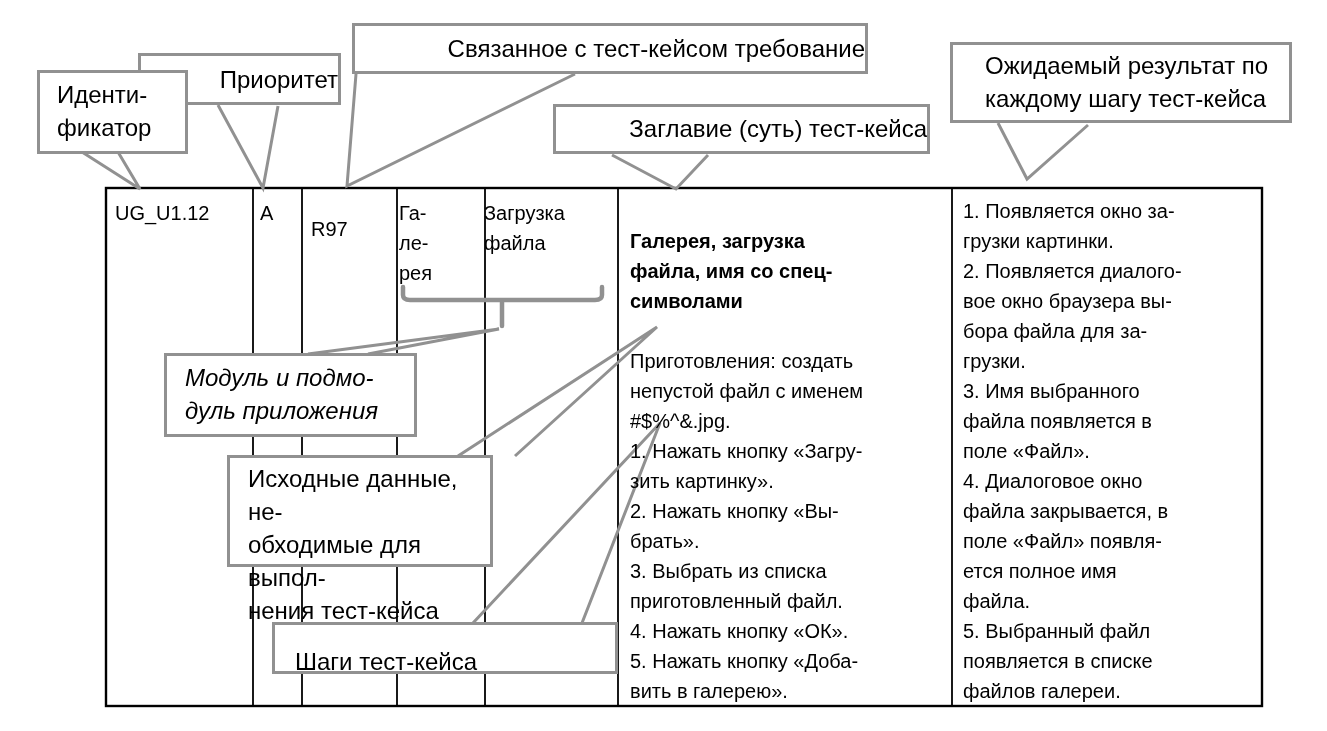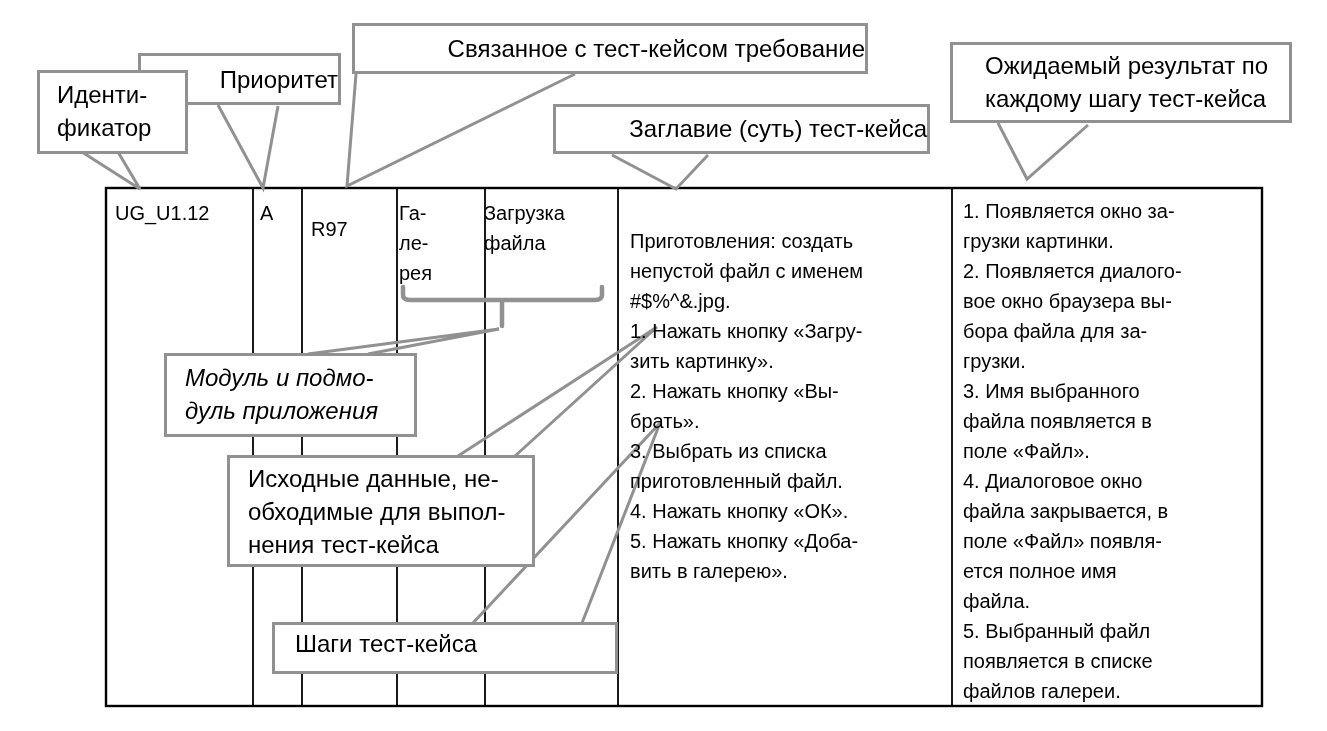--- a/index.html
+++ b/index.html
@@ -42,20 +42,23 @@
 
   <div class="cell" style="left:115px;top:198px;">UG_U1.12</div>
   <div class="cell" style="left:260px;top:198px;">A</div>
   <div class="cell" style="left:311px;top:198px;margin-top:16px;">R97</div>
   <div class="cell" style="left:399px;top:198px;">Га-
 ле-
 рея</div>
   <div class="cell" style="left:484px;top:198px;">Загрузка
 файла</div>
   <div class="cell" style="left:630px;top:196px;width:315px;">
+    <div class="bold">Галерея, загрузка
+файла, имя со спец-
+символами</div>
     <div>Приготовления: создать
 непустой файл с именем
 #$%^&amp;.jpg.
 1. Нажать кнопку «Загру-
 зить картинку».
 2. Нажать кнопку «Вы-
 брать».
 3. Выбрать из списка
 приготовленный файл.
 4. Нажать кнопку «ОК».
@@ -100,23 +103,23 @@
   <div class="callout" style="left:950px;top:42px;width:342px;height:81px;padding-left:16px;">
     <div class="callout-text" style="padding:4px 0 0 16px;">Ожидаемый результат по
 каждому шагу тест-кейса</div>
   </div>
 
   <div class="callout" style="left:164px;top:353px;width:253px;height:84px;">
     <div class="callout-text" style="padding:5px 0 0 18px;font-style:italic;">Модуль и подмо-
 дуль приложения</div>
   </div>
 
-  <div class="callout" style="left:227px;top:455px;width:308px;height:112px;">
+  <div class="callout" style="left:227px;top:455px;width:266px;height:112px;">
     <div class="callout-text" style="padding:4px 0 0 18px;">Исходные данные, не-
 обходимые для выпол-
 нения тест-кейса</div>
   </div>
 
   <div class="callout" style="left:272px;top:622px;width:346px;height:52px;">
-    <div class="callout-text" style="padding:2px 0 0 20px;">Шаги тест-кейса</div>
+    <div class="callout-text" style="padding:20px 0 0 20px;">Шаги тест-кейса</div>
   </div>
 
 </div>
 
 </body></html>

